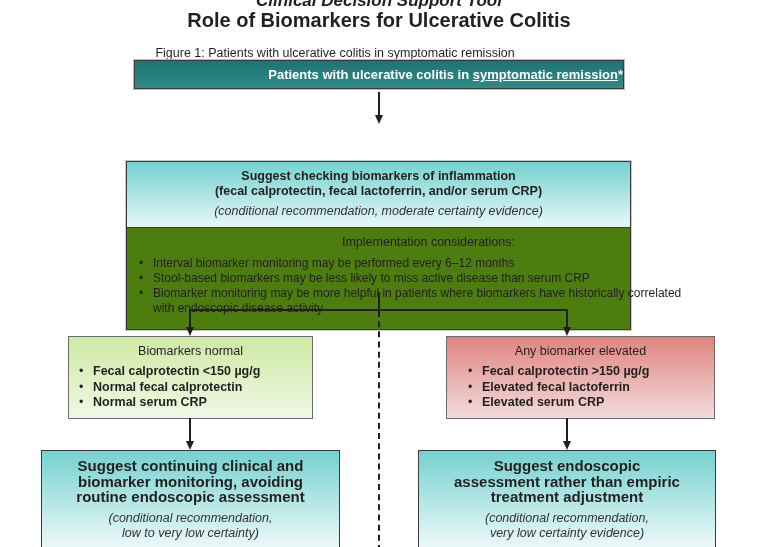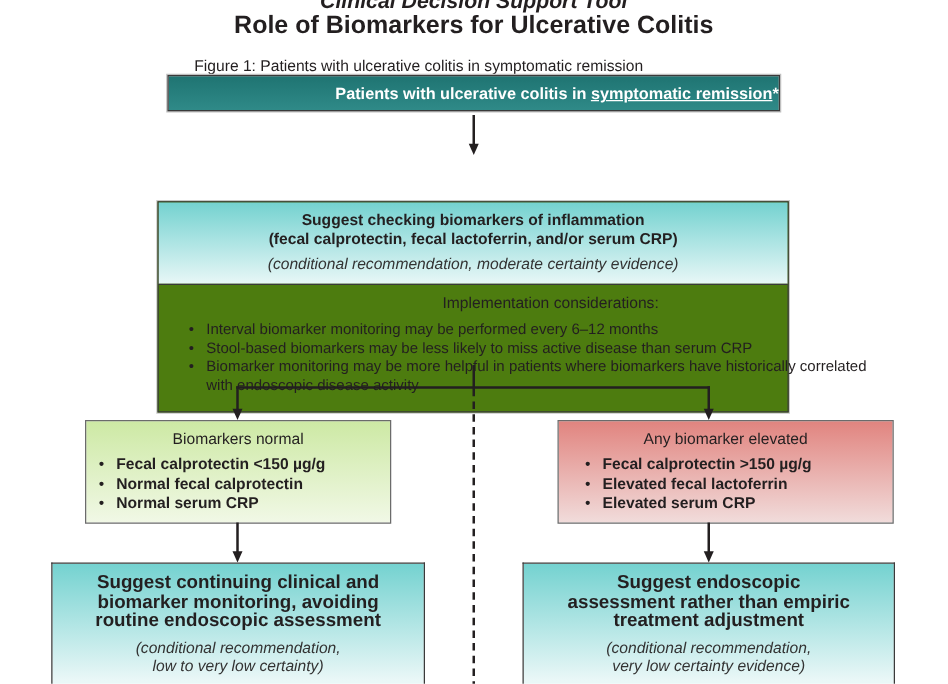--- a/index.html
+++ b/index.html
@@ -18,21 +18,21 @@
   .banner .u { text-decoration: underline; }
 
   .mainbox { left: 126px; top: 124px; width: 503px; height: 167px; border: 1px solid #3a3a3a;
              background: #4d7c0f; box-shadow: 0 0 0 1px #c9c9c9; margin-top: 37px; }
   .mainbox .head { position: absolute; left: 0; top: 0; width: 503px; height: 65px;
                    background: linear-gradient(to bottom, #74d2d0, #e8f7f7);
                    border-bottom: 1px solid #3a3a3a; text-align: center; }
   .head .l1 { font-weight: bold; font-size: 12.5px; margin-top: 7px; line-height: 15px; }
   .head .l2 { font-weight: bold; font-size: 12.5px; line-height: 15px; }
   .head .l3 { font-style: italic; font-size: 12.5px; line-height: 15px; margin-top: 5px; color: #333; }
-  .impl { position: absolute; left: 12px; top: 66px; width: 603px; }
+  .impl { position: absolute; left: 0; top: 66px; width: 603px; }
   .impl .ttl { text-align: center; font-size: 12.5px; margin-top: 7px; line-height: 15px; }
   .impl ul { list-style: none; margin: 6px 0 0 0; padding: 0 0 0 12px; }
   .impl li { font-size: 12px; line-height: 15px; position: relative; padding-left: 14px; }
   .impl li .dot { position: absolute; left: 0; top: 0; }
 
   .line { background: #231f20; }
   .dash { border-left: 2px dashed #231f20; }
   .arrowhead { width: 0; height: 0; border-left: 4px solid transparent; border-right: 4px solid transparent;
                border-top: 9px solid #231f20; }
 

